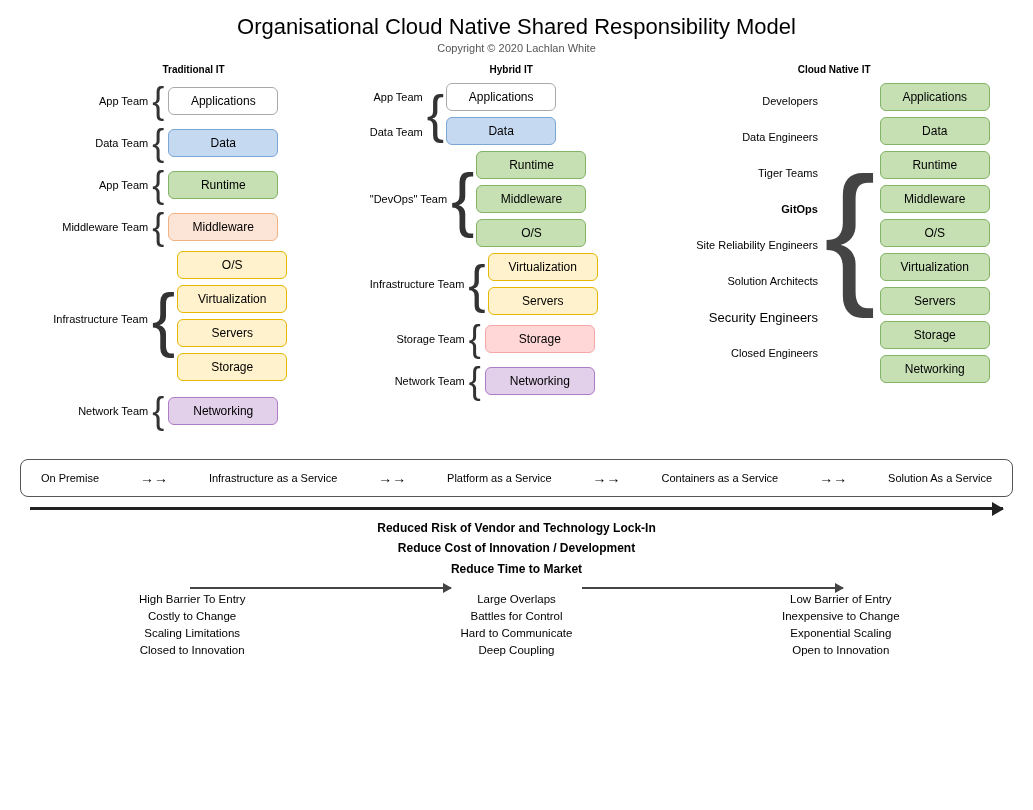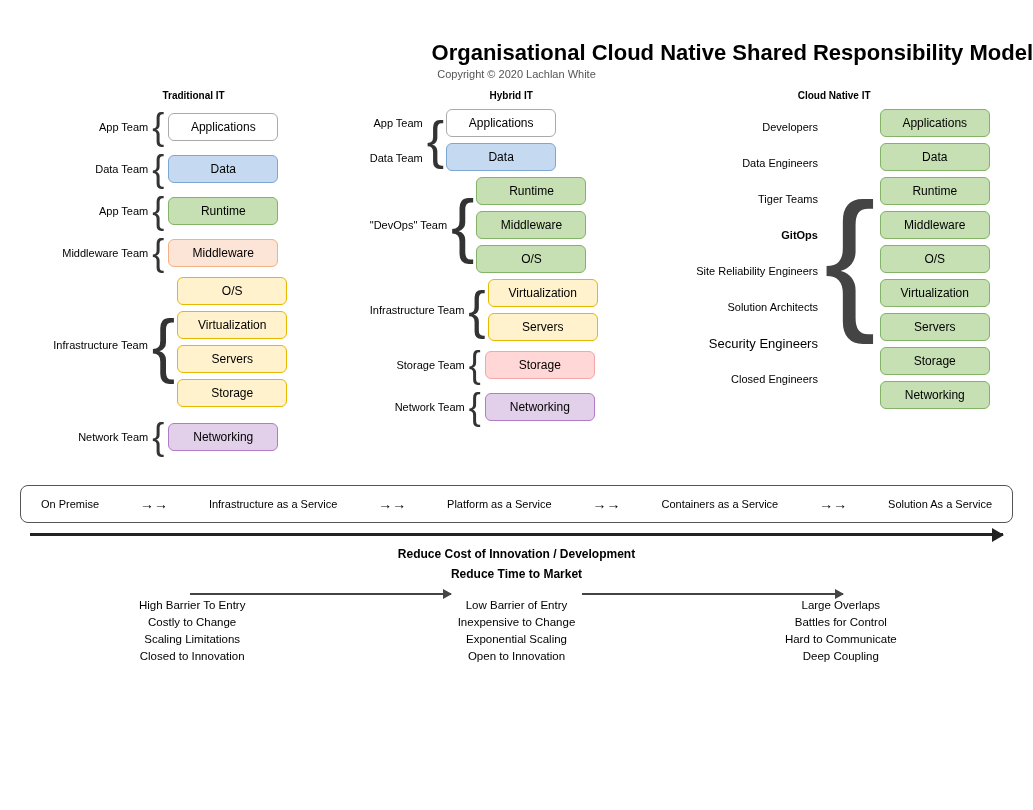--- a/index.html
+++ b/index.html
@@ -5,26 +5,25 @@
     * { box-sizing: border-box; margin: 0; padding: 0; }
     body {
       font-family: Arial, sans-serif;
       background: #fff;
       width: 1033px;
       min-height: 810px;
       overflow-x: hidden;
       font-size: 12px;
     }
     .page-title {
-      text-align: right;
+      text-align: center;
       font-size: 22px;
-      font-weight: bold;
+      font-weight: normal;
       padding-top: 14px;
       padding-bottom: 2px;
-      margin-top: 26px;
     }
     .copyright {
       text-align: center;
       font-size: 11px;
       color: #555;
       margin-bottom: 10px;
     }
     .columns-header {
       display: flex;
       justify-content: space-around;
@@ -385,20 +384,21 @@
   <span class="service-item">Containers as a Service</span>
   <span class="arrow-right">→→</span>
   <span class="service-item">Solution As a Service</span>
 </div>
 
 <div class="big-arrow-row">
   <div class="big-arrow-line"></div>
 </div>
 
 <div class="benefits">
+  <div>Reduced Risk of Vendor and Technology Lock-In</div>
   <div>Reduce Cost of Innovation / Development</div>
   <div>Reduce Time to Market</div>
 </div>
 
 <div class="comparison-arrows" style="margin: 0 30px 0 30px;">
   <div style="flex:1;"></div>
   <div style="flex:2; display:flex; align-items:center;">
     <div class="comp-arrow-line" style="flex:1;"></div>
   </div>
   <div style="flex:1;"></div>
@@ -409,24 +409,24 @@
 </div>
 
 <div class="comparison-row">
   <div class="comparison-col">
     <div class="comparison-item">High Barrier To Entry</div>
     <div class="comparison-item">Costly to Change</div>
     <div class="comparison-item">Scaling Limitations</div>
     <div class="comparison-item">Closed to Innovation</div>
   </div>
   <div class="comparison-col">
+    <div class="comparison-item">Large Overlaps</div>
+    <div class="comparison-item">Battles for Control</div>
+    <div class="comparison-item">Hard to Communicate</div>
+    <div class="comparison-item">Deep Coupling</div>
+  </div>
+  <div class="comparison-col">
     <div class="comparison-item">Low Barrier of Entry</div>
     <div class="comparison-item">Inexpensive to Change</div>
     <div class="comparison-item">Exponential Scaling</div>
     <div class="comparison-item">Open to Innovation</div>
   </div>
-  <div class="comparison-col">
-    <div class="comparison-item">Large Overlaps</div>
-    <div class="comparison-item">Battles for Control</div>
-    <div class="comparison-item">Hard to Communicate</div>
-    <div class="comparison-item">Deep Coupling</div>
-  </div>
 </div>
 
 </body></html>

